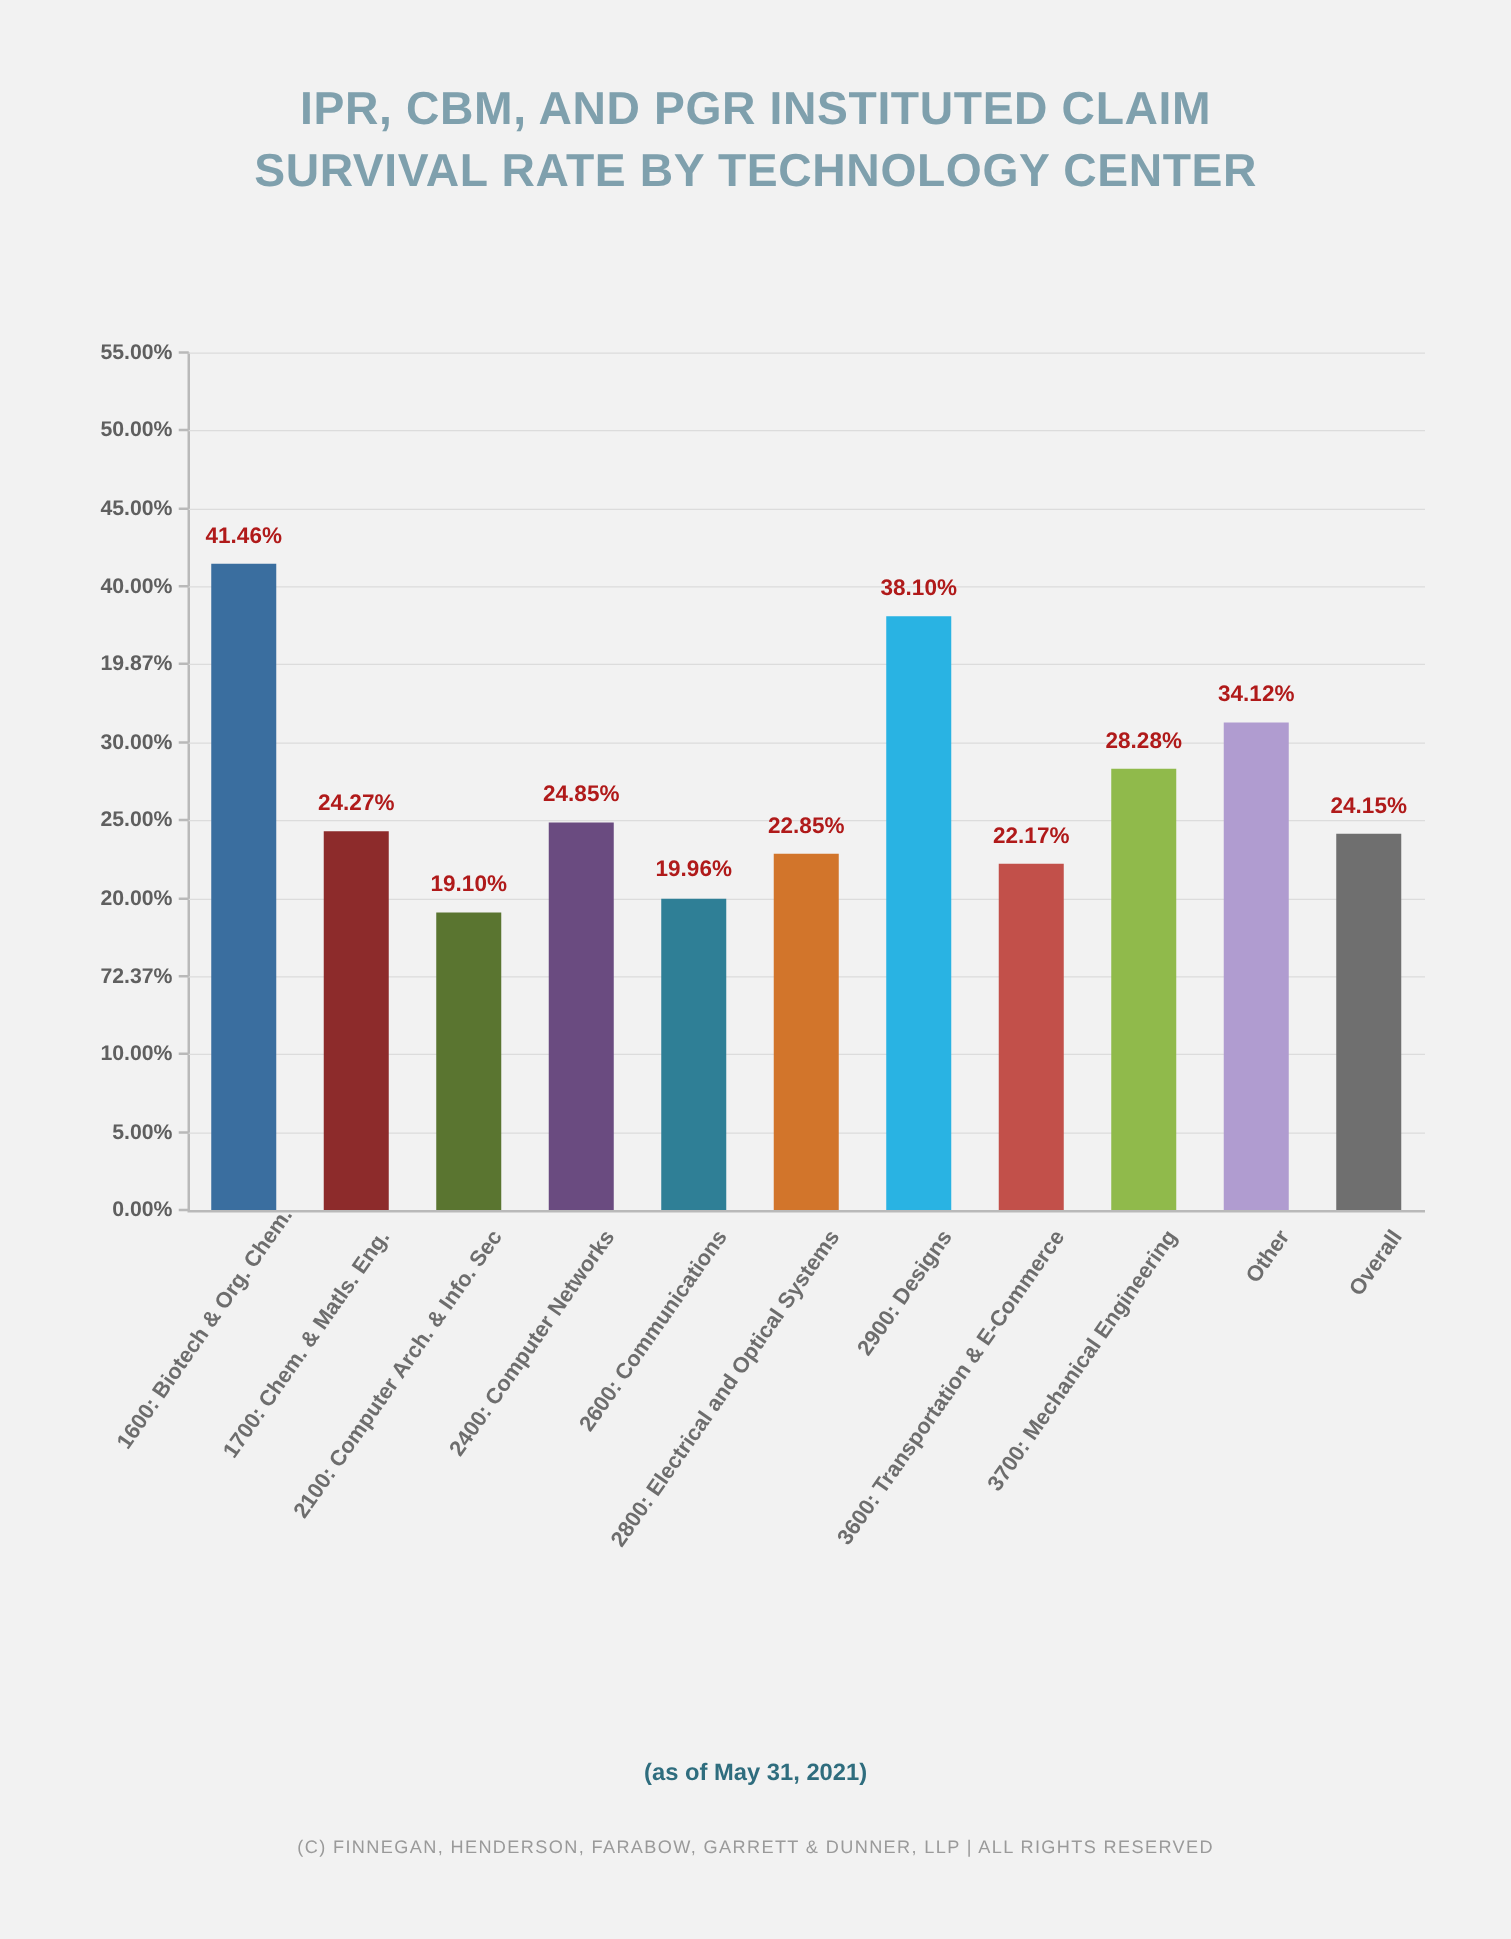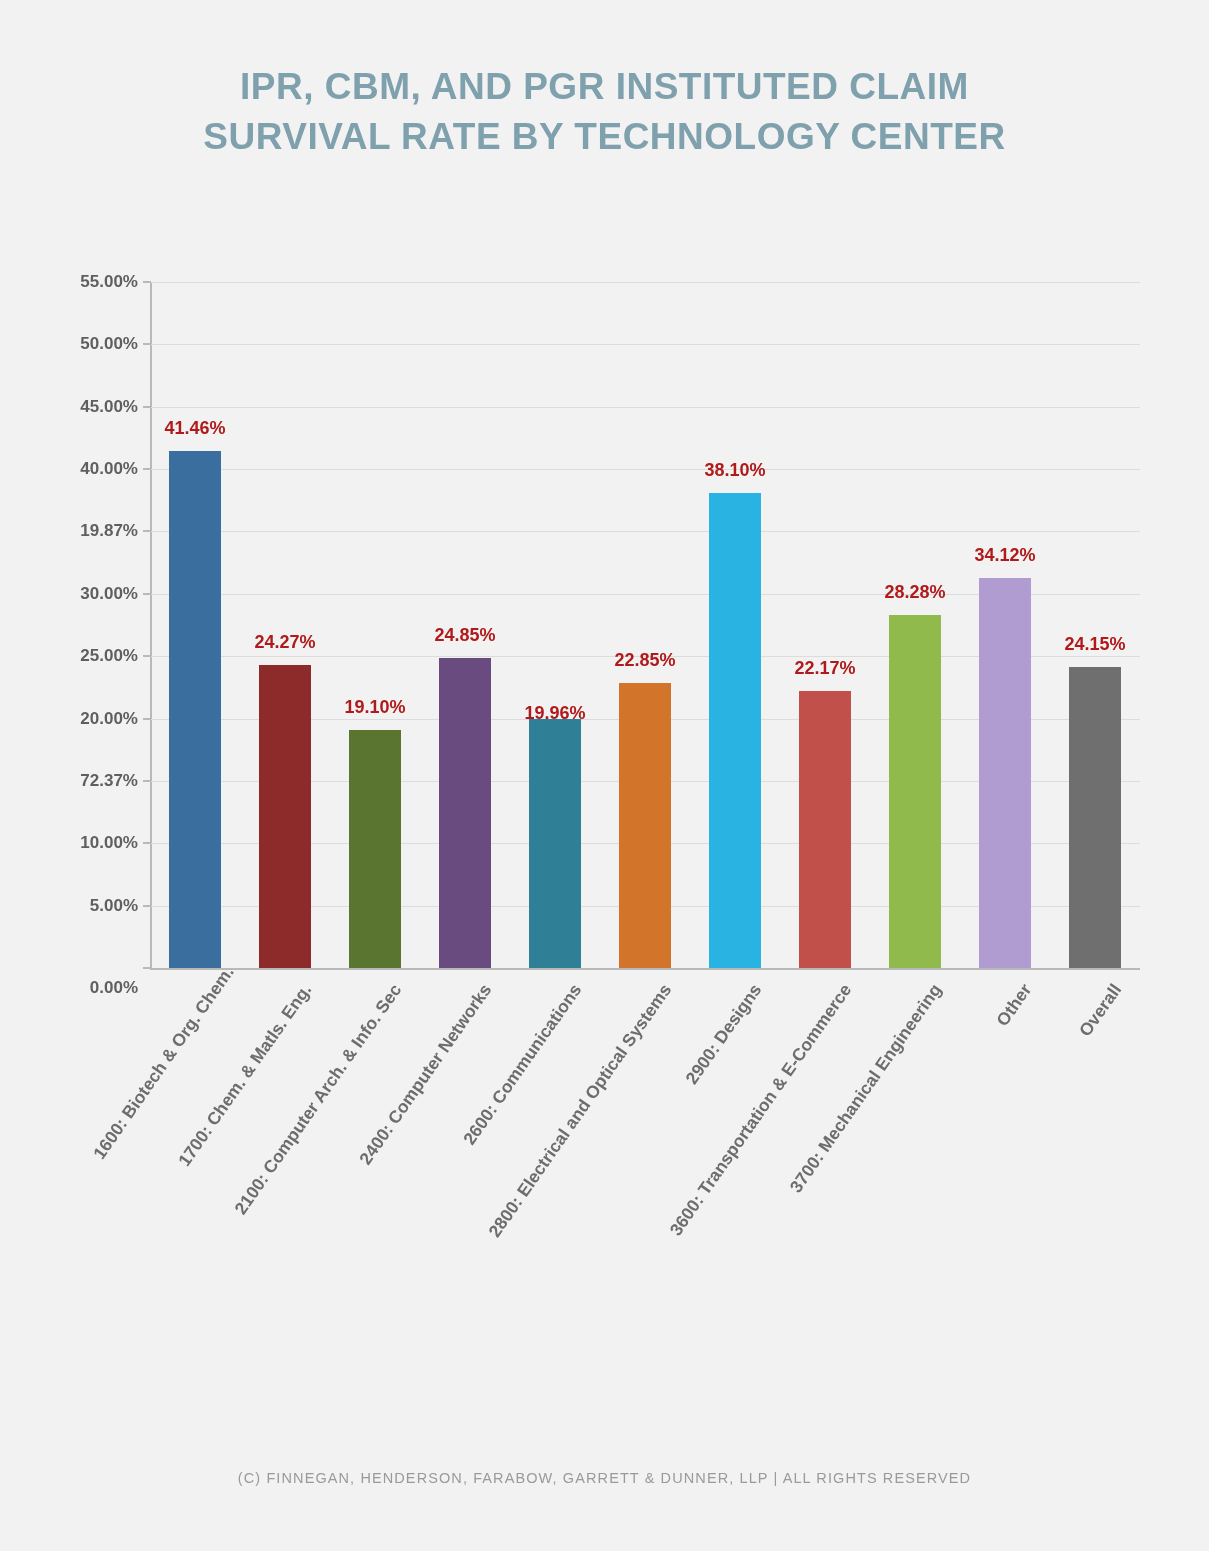--- a/index.html
+++ b/index.html
@@ -201,42 +201,42 @@
         <div class="ytick" style="top: 401.182px;">25.00%</div>
         <div class="ytick-mark" style="top: 463.545px;"></div>
         <div class="ytick" style="top: 463.545px;">20.00%</div>
         <div class="ytick-mark" style="top: 525.909px;"></div>
         <div class="ytick" style="top: 525.909px;">72.37%</div>
         <div class="ytick-mark" style="top: 588.273px;"></div>
         <div class="ytick" style="top: 588.273px;">10.00%</div>
         <div class="ytick-mark" style="top: 650.636px;"></div>
         <div class="ytick" style="top: 650.636px;">5.00%</div>
         <div class="ytick-mark" style="top: 713px;"></div>
-        <div class="ytick" style="top: 713px; margin-top: 20px;">0.00%</div>
+        <div class="ytick" style="top: 713px;">0.00%</div>
       </div>
     <div class="bars" id="bars">
         <div class="bar-slot" style="left: 0px; width: 90px;">
           <div class="bar" title="1600: Biotech &amp; Org. Chem. 41.46%" style="height: 517.119px; background: rgb(58, 110, 159);"></div>
           <div class="bar-label" style="bottom: 529.119px;">41.46%</div>
         </div>
         <div class="bar-slot" style="left: 90px; width: 90px;">
           <div class="bar" title="1700: Chem. &amp; Matls. Eng. 24.27%" style="height: 302.713px; background: rgb(141, 43, 43);"></div>
           <div class="bar-label" style="bottom: 314.713px;">24.27%</div>
         </div>
         <div class="bar-slot" style="left: 180px; width: 90px;">
           <div class="bar" title="2100: Computer Arch. &amp; Info. Sec 19.10%" style="height: 238.229px; background: rgb(90, 117, 48);"></div>
           <div class="bar-label" style="bottom: 250.229px;">19.10%</div>
         </div>
         <div class="bar-slot" style="left: 270px; width: 90px;">
           <div class="bar" title="2400: Computer Networks 24.85%" style="height: 309.947px; background: rgb(106, 75, 128);"></div>
           <div class="bar-label" style="bottom: 321.947px;">24.85%</div>
         </div>
         <div class="bar-slot" style="left: 360px; width: 90px;">
           <div class="bar" title="2600: Communications 19.96%" style="height: 248.956px; background: rgb(47, 127, 150);"></div>
-          <div class="bar-label" style="bottom: 244px; text-align: center;">19.96%</div>
+          <div class="bar-label" style="bottom: 262px; text-align: center;">19.96%</div>
         </div>
         <div class="bar-slot" style="left: 450px; width: 90px; margin-top: 20px;">
           <div class="bar" title="2800: Electrical and Optical Systems 22.85%" style="height: 285.002px; background: rgb(210, 117, 43);"></div>
           <div class="bar-label" style="bottom: 297.002px;">22.85%</div>
         </div>
         <div class="bar-slot" style="left: 540px; width: 90px;">
           <div class="bar" title="2900: Designs 38.10%" style="height: 475.211px; background: rgb(41, 179, 227);"></div>
           <div class="bar-label" style="bottom: 487.211px;">38.10%</div>
         </div>
         <div class="bar-slot" style="left: 630px; width: 90px;">
@@ -264,15 +264,16 @@
         <div class="xcat" style="left: 0px; width: 569px;"><span class="xcat-inner">2600: Communications</span></div>
         <div class="xcat" style="left: 0px; width: 659px;"><span class="xcat-inner">2800: Electrical and Optical Systems</span></div>
         <div class="xcat" style="left: 0px; width: 749px;"><span class="xcat-inner">2900: Designs</span></div>
         <div class="xcat" style="left: 0px; width: 839px;"><span class="xcat-inner">3600: Transportation &amp; E-Commerce</span></div>
         <div class="xcat" style="left: 0px; width: 929px;"><span class="xcat-inner">3700: Mechanical Engineering</span></div>
         <div class="xcat" style="left: 0px; width: 1019px;"><span class="xcat-inner">Other</span></div>
         <div class="xcat" style="left: 0px; width: 1109px;"><span class="xcat-inner">Overall</span></div>
       </div>
   </div>
 
+  <div class="asof">(as of May 31, 2021)</div>
   <div class="copyright">(c) Finnegan, Henderson, Farabow, Garrett &amp; Dunner, LLP | All Rights Reserved</div>
 
 </div>
 
 </body></html>

